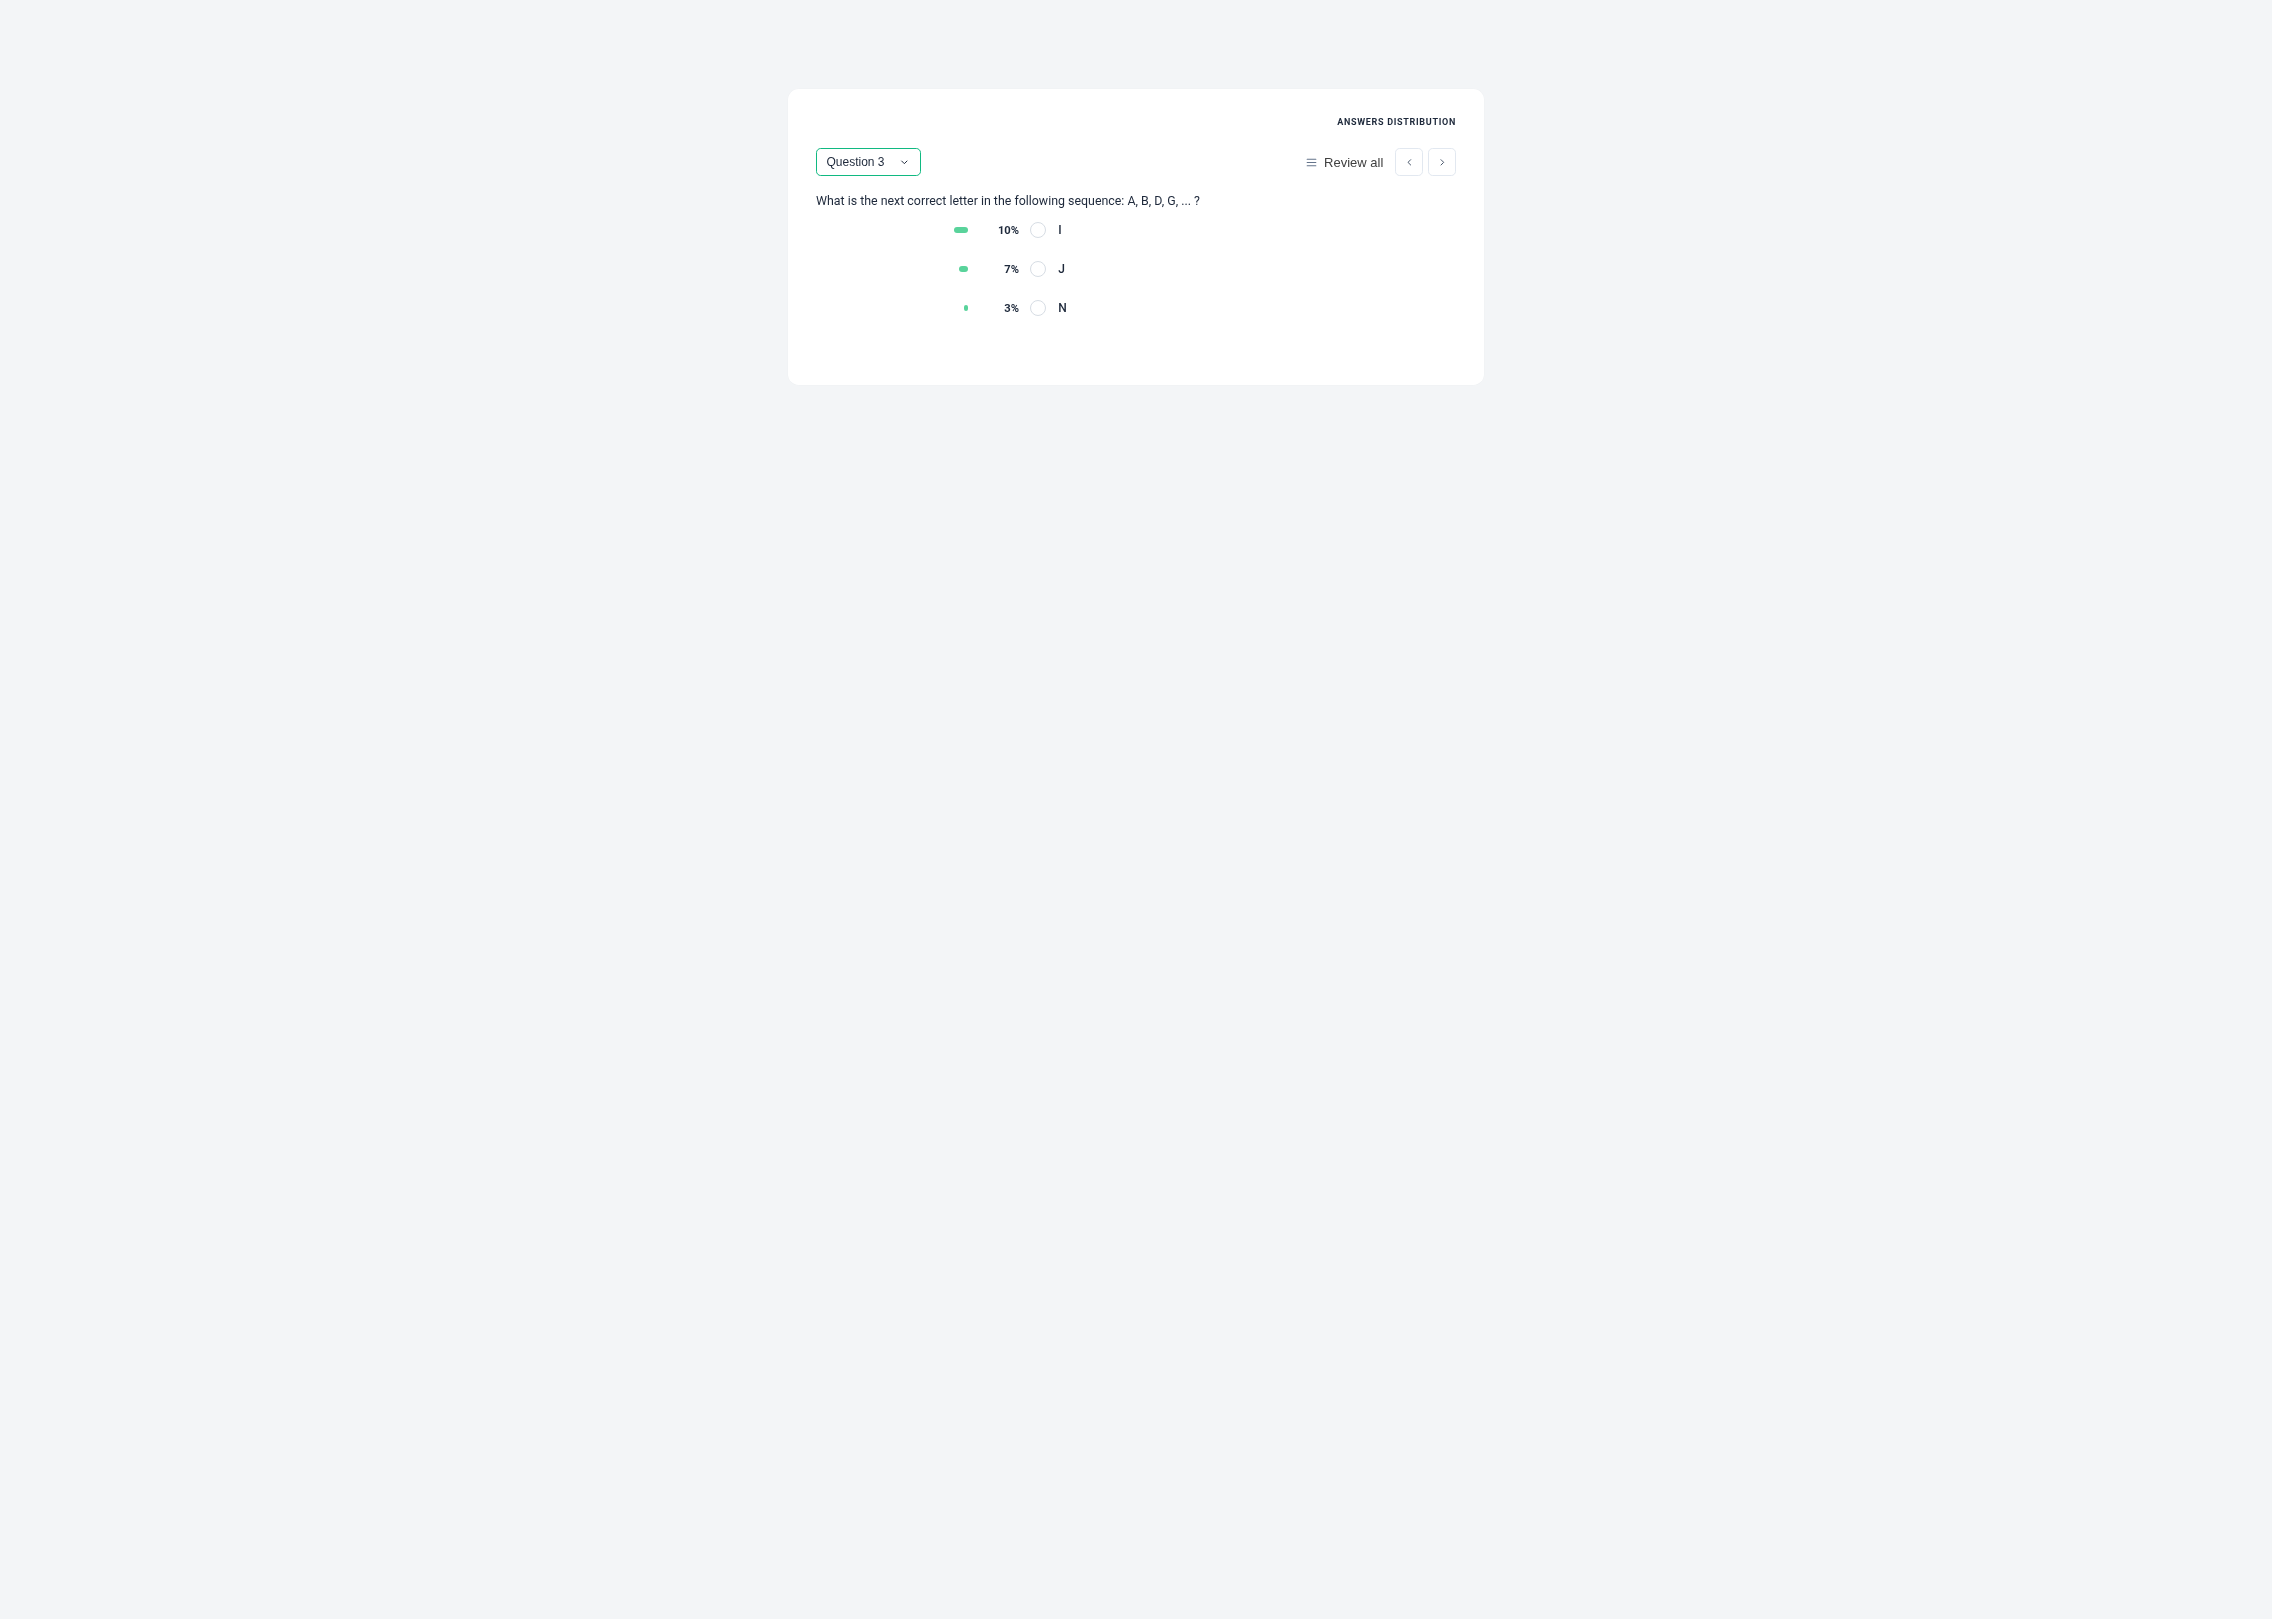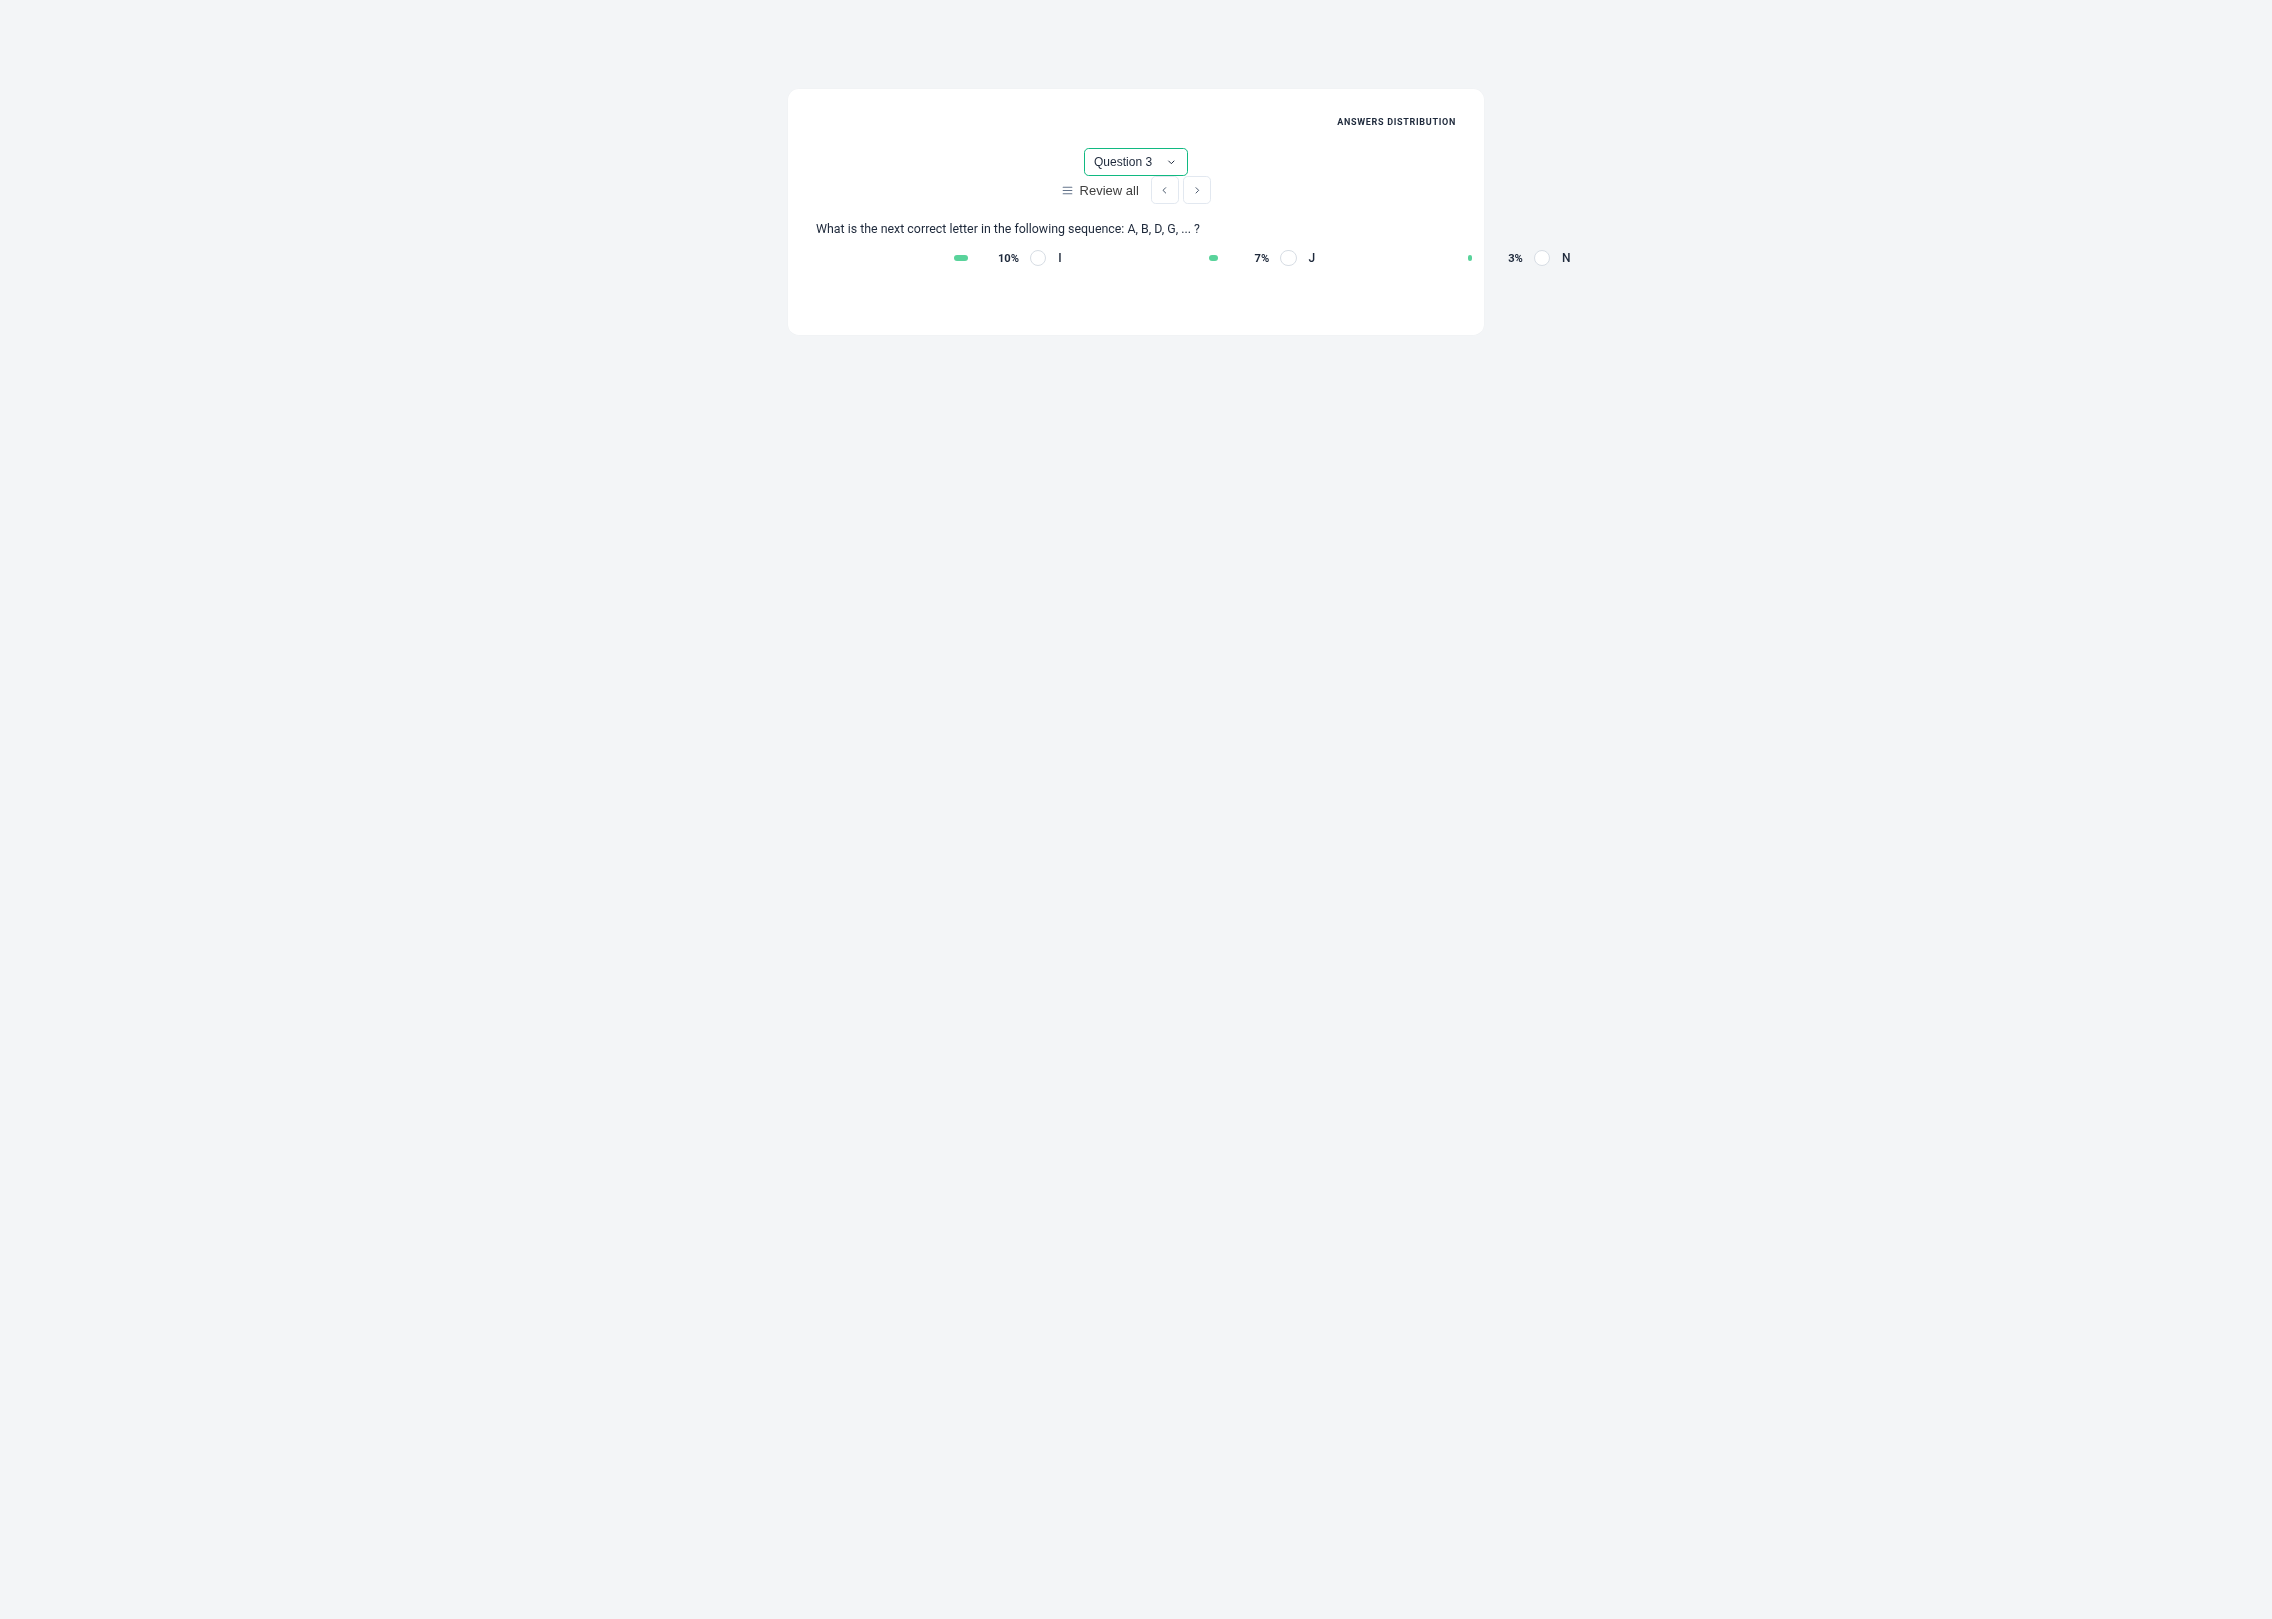--- a/index.html
+++ b/index.html
@@ -28,21 +28,20 @@
     color: #1e293b;
     text-transform: uppercase;
     margin-bottom: 21px;
     text-align: right;
   }
   .controls-row {
     display: flex;
     align-items: center;
     justify-content: space-between;
     margin-bottom: 16.6px;
-    flex-direction: column;
   }
   .question-select {
     display: inline-flex;
     align-items: center;
     gap: 14px;
     border: 0.9px solid #10b981;
     color: #1e293b;
     font-size: 12px;
     font-weight: 500;
     padding: 6px 10.7px 6px 9.5px;
@@ -86,21 +85,21 @@
     color: #475569;
   }
   .question-text {
     font-size: 12.4px;
     color: #1e293b;
     font-weight: 400;
     margin-bottom: 3px;
   }
   .answers {
     display: flex;
-    flex-direction: row;
+    flex-direction: column;
   }
   .answer-row {
     display: flex;
     align-items: center;
     height: 39px;
     border-radius: 3.6px;
     padding: 0 4.7px 0 0;
   }
   .answer-row.highlight {
     background: #ecfdf5;

